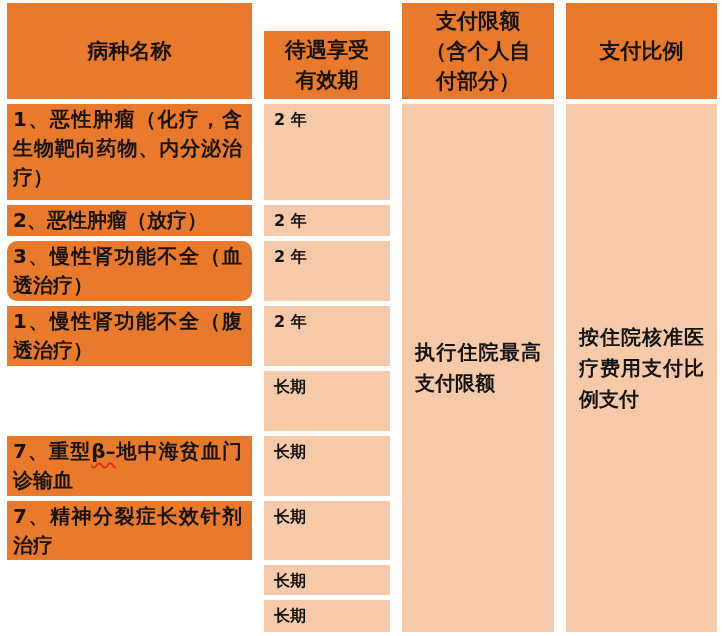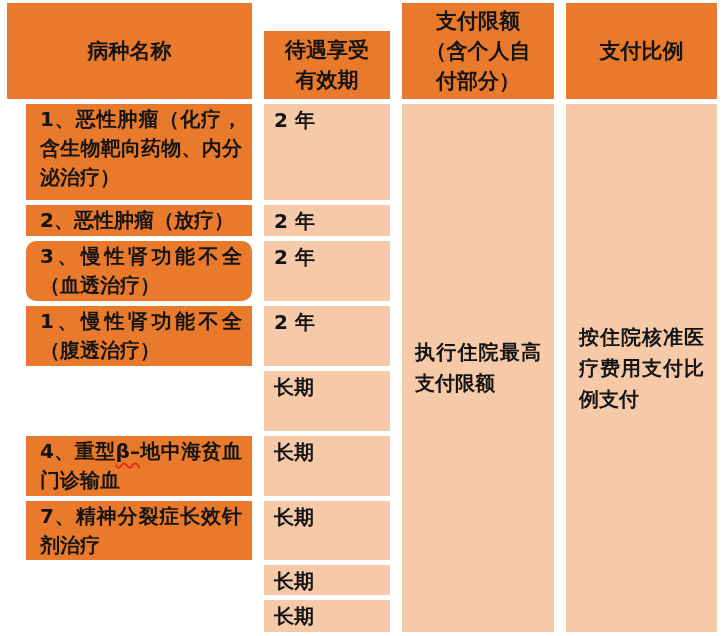--- a/index.html
+++ b/index.html
@@ -21,26 +21,26 @@
   .hcell{
     background:var(--orange);
     display:flex;align-items:center;justify-content:center;
     text-align:center;font-size:21px;line-height:30px;
     padding:2px 20px;
   }
   .hcell.pad-lg{padding:2px 14px;margin-top:28px;}
   .name-cell{
     background:var(--orange);
     font-size:20px;line-height:29px;
-    padding:1px 10px 0 14px;
-    text-align:justify;text-justify:inter-character;text-align-last:left;margin-left:19px;
+    padding:1px 10px 0 6px;
+    text-align:justify;text-justify:inter-character;text-align-last:left;
   }
   .period-cell{
     background:var(--peach);
-    font-size:20px;line-height:28px;
+    font-size:16px;line-height:28px;
     padding:2px 8px 0 10px;
   }
   .merged-cell{
     background:var(--peach);
     grid-row:2 / 11;
     display:flex;align-items:center;
     font-size:20px;line-height:31px;
     padding:0 13px;
     text-align:justify;text-justify:inter-character;text-align-last:left;
   }
@@ -76,21 +76,21 @@
 
     <div class="cell name-cell" style="grid-row:4;grid-column:1;border-radius:10px;">3、慢性肾功能不全（血透治疗）</div>
     <div class="cell period-cell" style="grid-row:4;grid-column:2;">2 年</div>
 
     <div class="cell name-cell" style="grid-row:5;grid-column:1;">1、慢性肾功能不全（腹透治疗）</div>
     <div class="cell period-cell" style="grid-row:5;grid-column:2;">2 年</div>
 
     <div class="cell period-cell" style="grid-row:6;grid-column:2;">长期</div>
 
     <div class="cell name-cell" style="grid-row:7;grid-column:1;">
-      <span>4、重型</span><span class="wavy">β–</span><span>地中海贫血门诊输血</span>
+      <span>7、重型</span><span class="wavy">β–</span><span>地中海贫血门诊输血</span>
     </div>
     <div class="cell period-cell" style="grid-row:7;grid-column:2;">长期</div>
 
     <div class="cell name-cell" style="grid-row:8;grid-column:1;">7、精神分裂症长效针剂治疗</div>
     <div class="cell period-cell" style="grid-row:8;grid-column:2;">长期</div>
 
     <div class="cell period-cell" style="grid-row:9;grid-column:2;">长期</div>
 
     <div class="cell period-cell" style="grid-row:10;grid-column:2;">长期</div>
 

